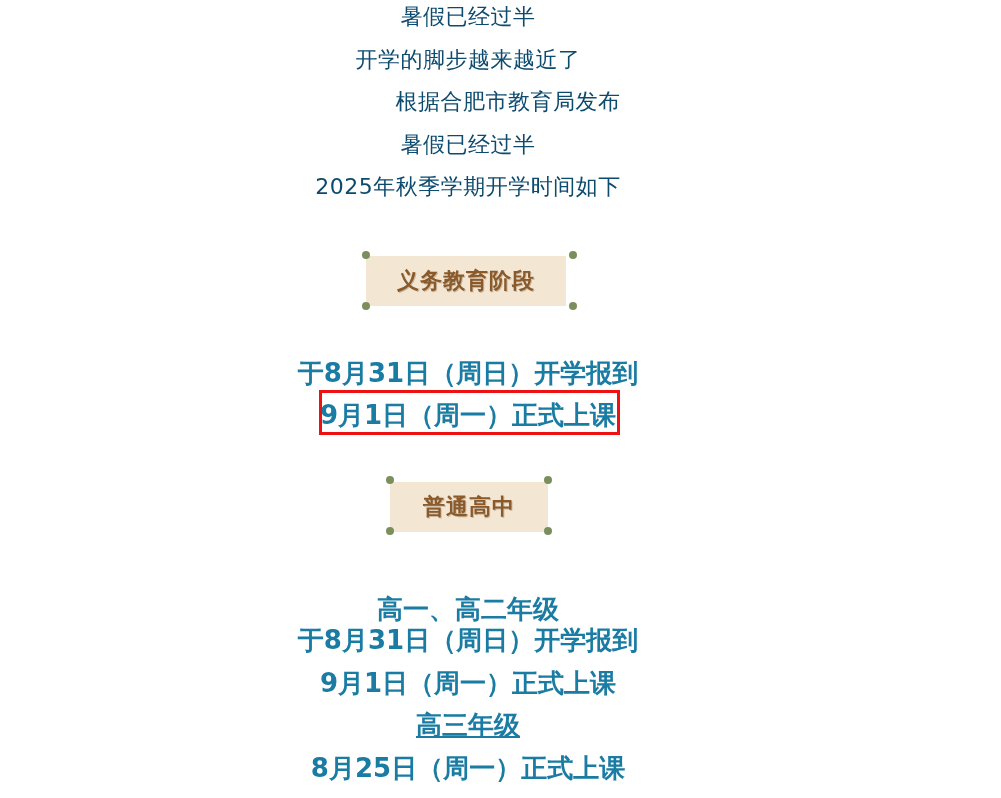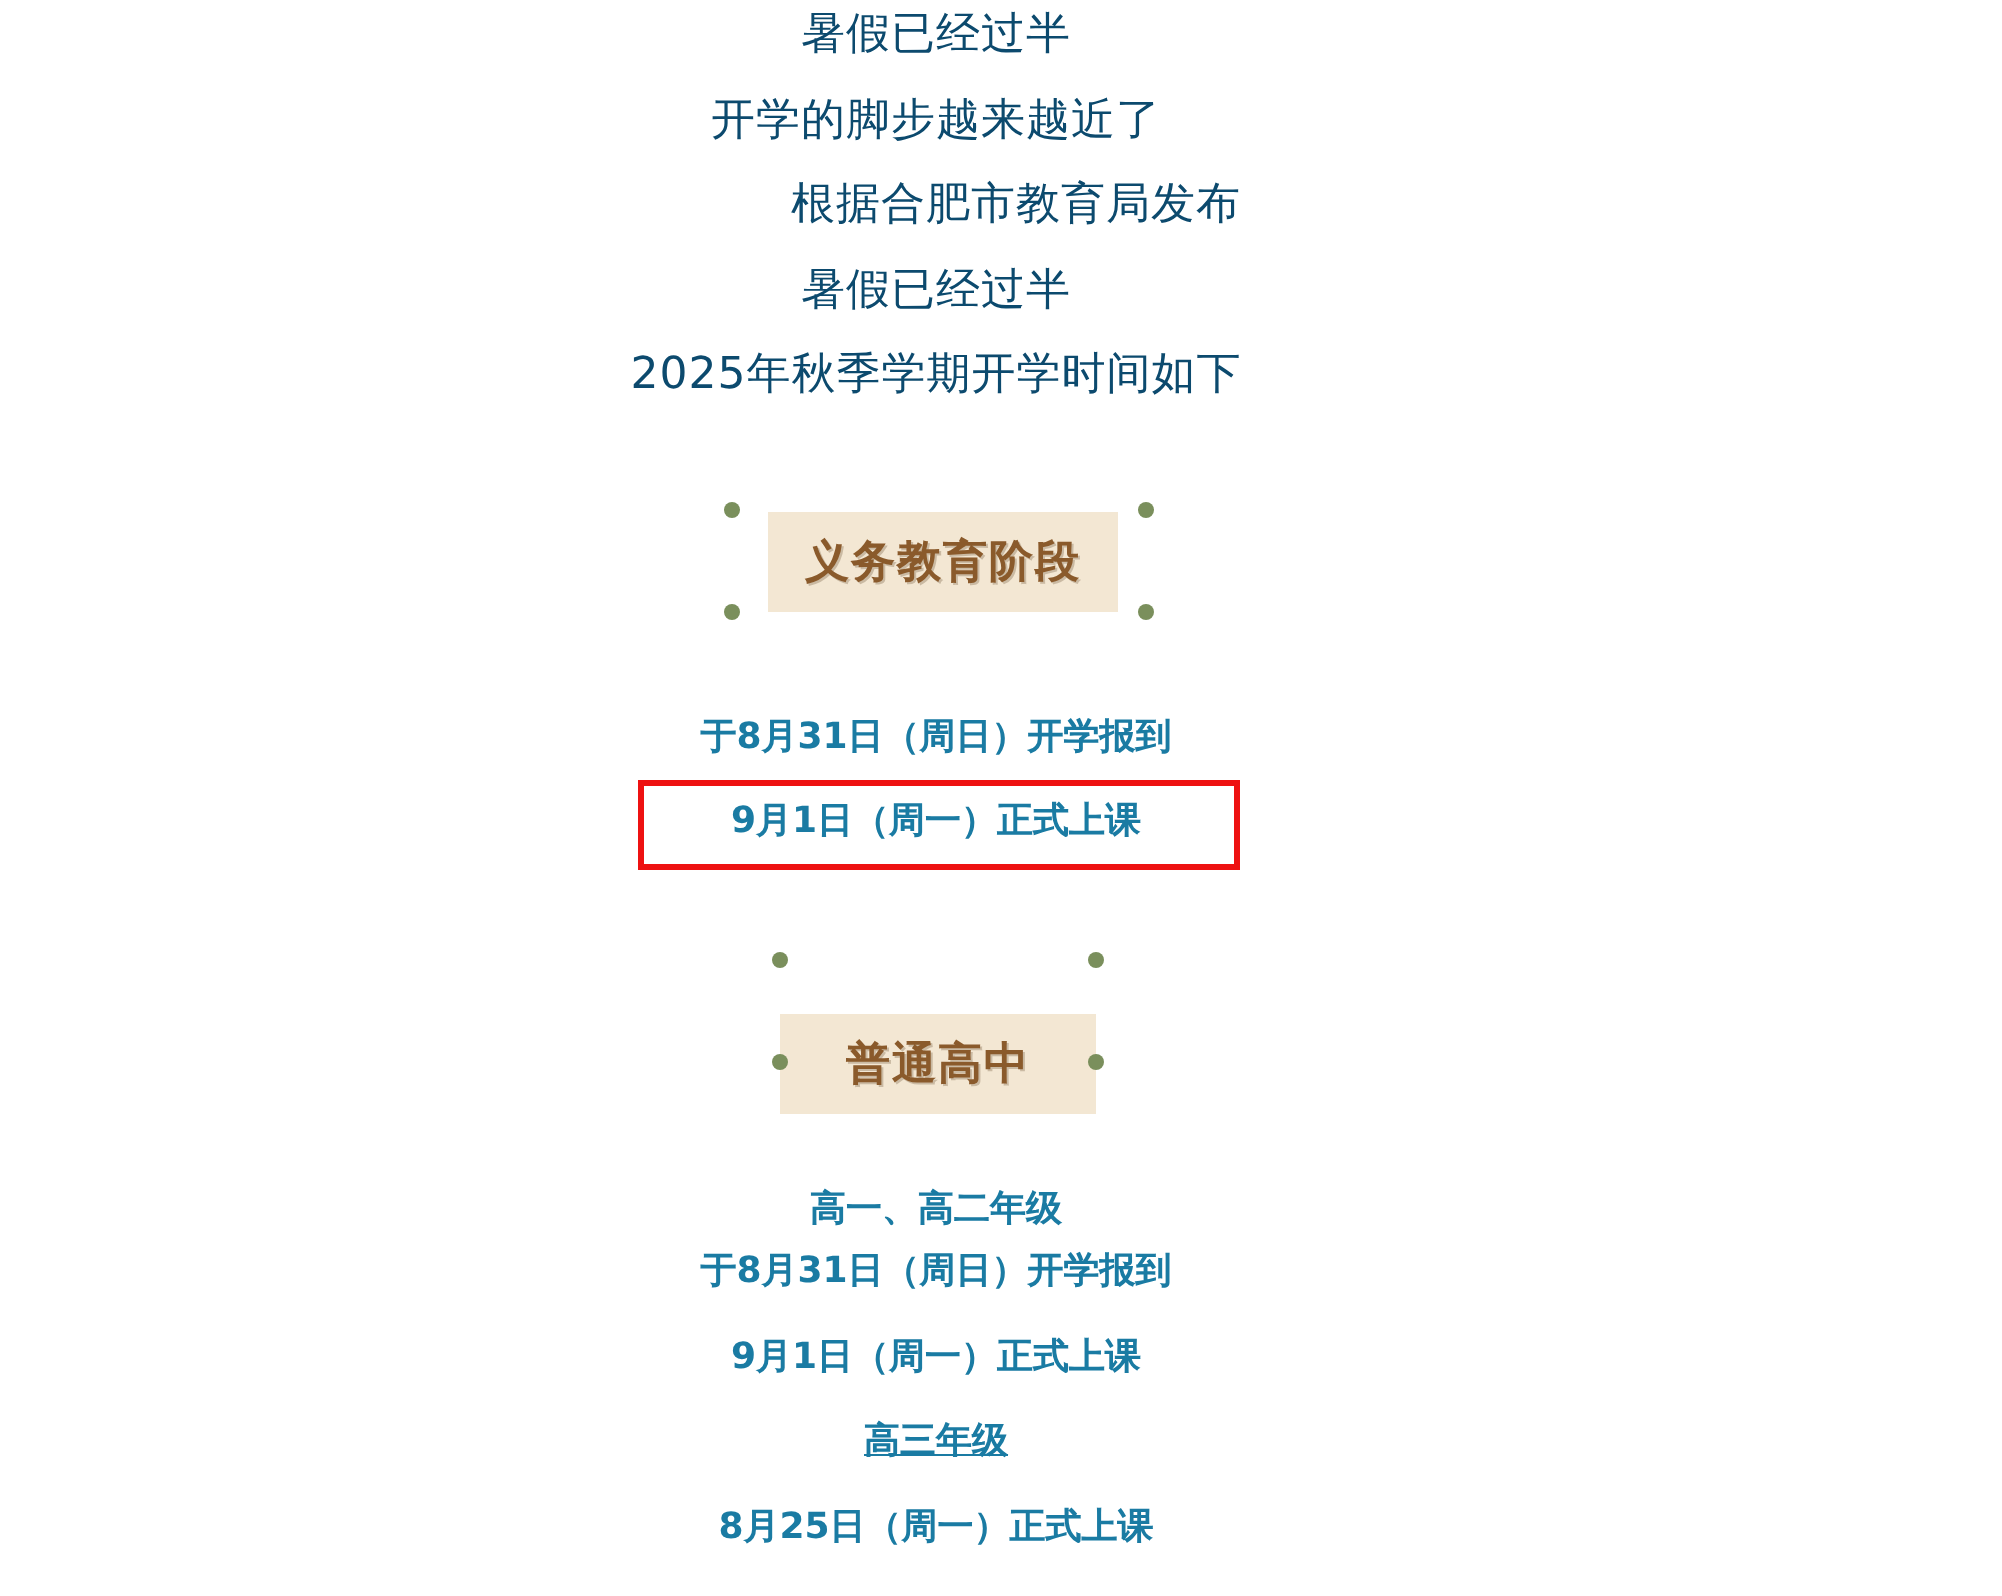--- a/index.html
+++ b/index.html
@@ -41,21 +41,21 @@
       width: 8px;
       height: 8px;
       border-radius: 50%;
       background: #7a8f5c;
     }
     .blue-line {
       position: absolute;
       left: 0;
       width: 936px;
       text-align: center;
-      font-size: 18px;
+      font-size: 26px;
       font-weight: bold;
       color: #1a7ba3;
       white-space: nowrap;
     }
     .highlight-box {
       position: absolute;
       left: 319px;
       top: 390px;
       width: 301px;
       height: 45px;
@@ -68,33 +68,33 @@
 
 <div>
   <div class="intro-line" style="top:2px;">暑假已经过半</div>
   <div class="intro-line" style="top:45px;">开学的脚步越来越近了</div>
   <div class="intro-line" style="top:87px;margin-left:40px;">根据合肥市教育局发布</div>
   <div class="intro-line" style="top:130px;">暑假已经过半</div>
   <div class="intro-line" style="top:172px;">2025年秋季学期开学时间如下</div>
 </div>
 
 <div>
-  <div class="badge" style="left:384px; top:256px; width:175px; height:50px;">义务教育阶段</div>
+  <div class="badge" style="left:366px; top:256px; width:200px; height:50px;">义务教育阶段</div>
   <div class="dot" style="left:362px; top:251px;"></div>
   <div class="dot" style="left:569px; top:251px;"></div>
   <div class="dot" style="left:362px; top:302px;"></div>
   <div class="dot" style="left:569px; top:302px;"></div>
 
   <div class="blue-line" style="top:356px;">于8月31日（周日）开学报到</div>
   <div class="blue-line" style="top:398px;">9月1日（周一）正式上课</div>
   <div class="highlight-box"></div>
 </div>
 
 <div>
-  <div class="badge" style="left:390px; top:507px; width:158px; height:50px;">普通高中</div>
+  <div class="badge" style="left:390px; top:482px; width:158px; height:50px;">普通高中</div>
   <div class="dot" style="left:386px; top:476px;"></div>
   <div class="dot" style="left:544px; top:476px;"></div>
   <div class="dot" style="left:386px; top:527px;"></div>
   <div class="dot" style="left:544px; top:527px;"></div>
 
   <div class="blue-line" style="top:581px;margin-top:11px;">高一、高二年级</div>
   <div class="blue-line" style="top:623px;">于8月31日（周日）开学报到</div>
   <div class="blue-line" style="top:666px;">9月1日（周一）正式上课</div>
   <div class="blue-line" style="top:708px;text-decoration:underline;">高三年级</div>
   <div class="blue-line" style="top:751px;">8月25日（周一）正式上课</div>

